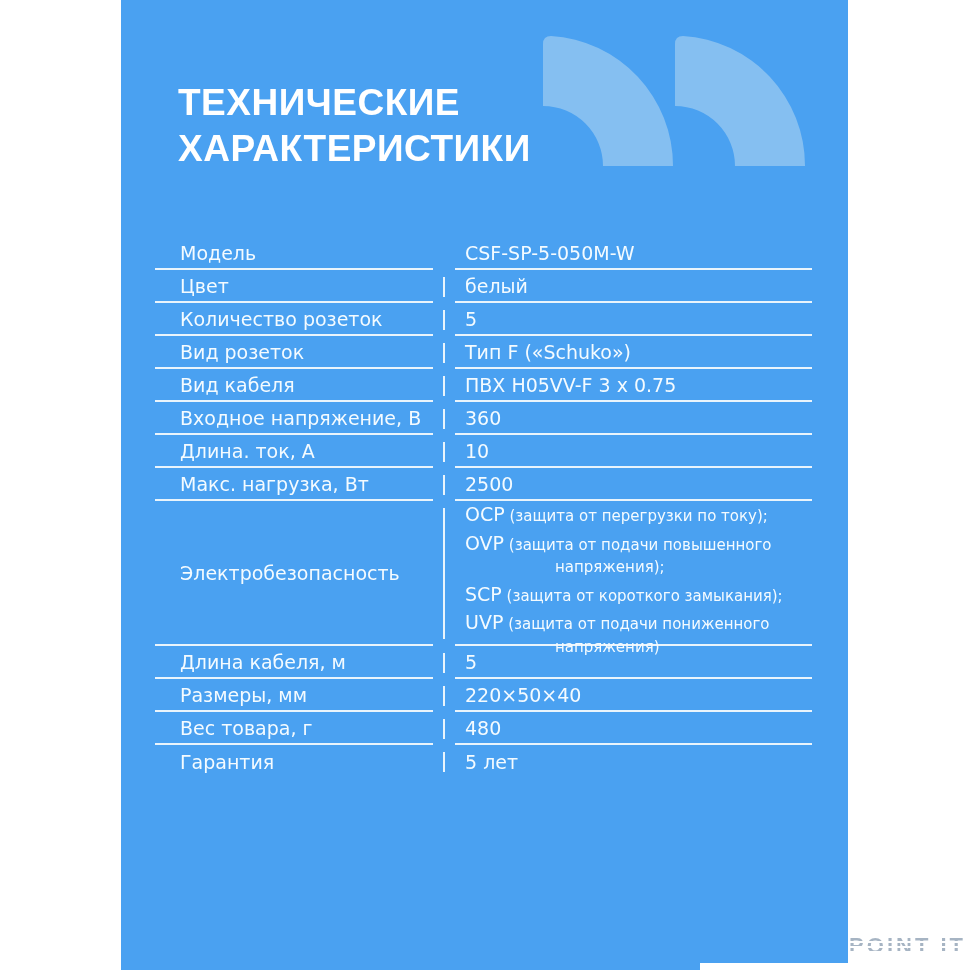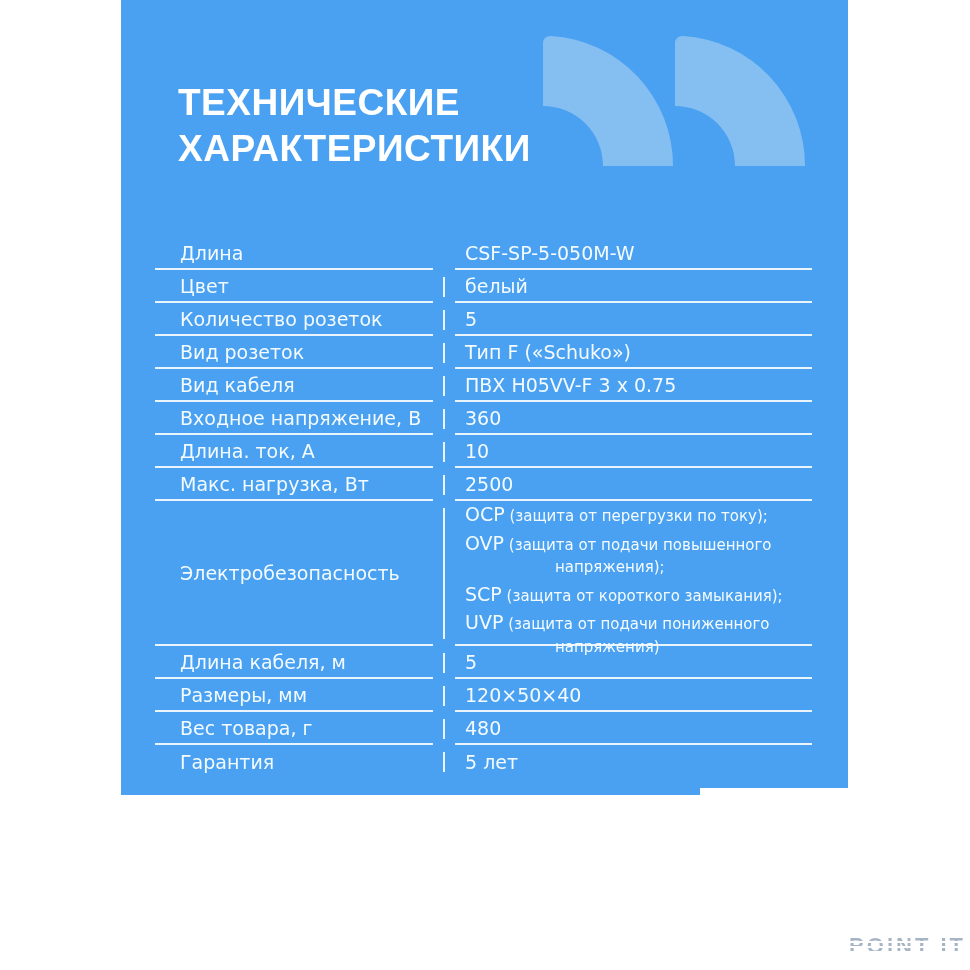--- a/index.html
+++ b/index.html
@@ -9,21 +9,21 @@
   .page {
     position: relative;
     width: 970px; height: 970px;
     background: var(--page-bg, #ffffff);
     overflow: hidden;
   }
 
   .card {
     position: absolute;
     left: 121px; top: 0;
-    width: 727px; height: 795px;
+    width: 727px; height: 970px;
     background: var(--card-bg, #4aa1f1);
   }
 
   .title {
     position: absolute;
     left: 57px; top: 80px;
     font-family: "Liberation Sans", sans-serif;
     font-weight: bold;
     font-size: 37px;
     line-height: 46px;
@@ -113,21 +113,21 @@
     </div>
 
     <svg class="quotes" width="262" height="131" viewBox="0 0 262 131" aria-hidden="true">
       <path fill="#85bff1" d="M8 0 A130 130 0 0 1 130 130 L60 130 A60 60 0 0 0 0 70 L0 8 Q0 0 8 0 Z"></path>
       <path fill="#85bff1" transform="translate(132 0)" d="M8 0 A130 130 0 0 1 130 130 L60 130 A60 60 0 0 0 0 70 L0 8 Q0 0 8 0 Z"></path>
     </svg>
 
     <div class="spec-table">
         <div class="row">
           <div class="cell-l">
-            <span class="label">Длина</span>
+            <span class="label">Модель</span>
           </div>
           <div class="sep"></div>
           <div class="cell-r">
             <span class="value">CSF-SP-5-050M-W</span>
           </div>
         </div>
         <div class="row">
           <div class="cell-l">
             <span class="label">Цвет</span>
           </div>
@@ -230,21 +230,21 @@
           </div>
         </div>
         <div class="row">
           <div class="cell-l">
             <span class="label">Размеры, мм</span>
           </div>
           <div class="sep">
             <span class="bar"></span>
           </div>
           <div class="cell-r">
-            <span class="value">120×50×40</span>
+            <span class="value">220×50×40</span>
           </div>
         </div>
         <div class="row">
           <div class="cell-l">
             <span class="label">Вес товара, г</span>
           </div>
           <div class="sep">
             <span class="bar"></span>
           </div>
           <div class="cell-r">

